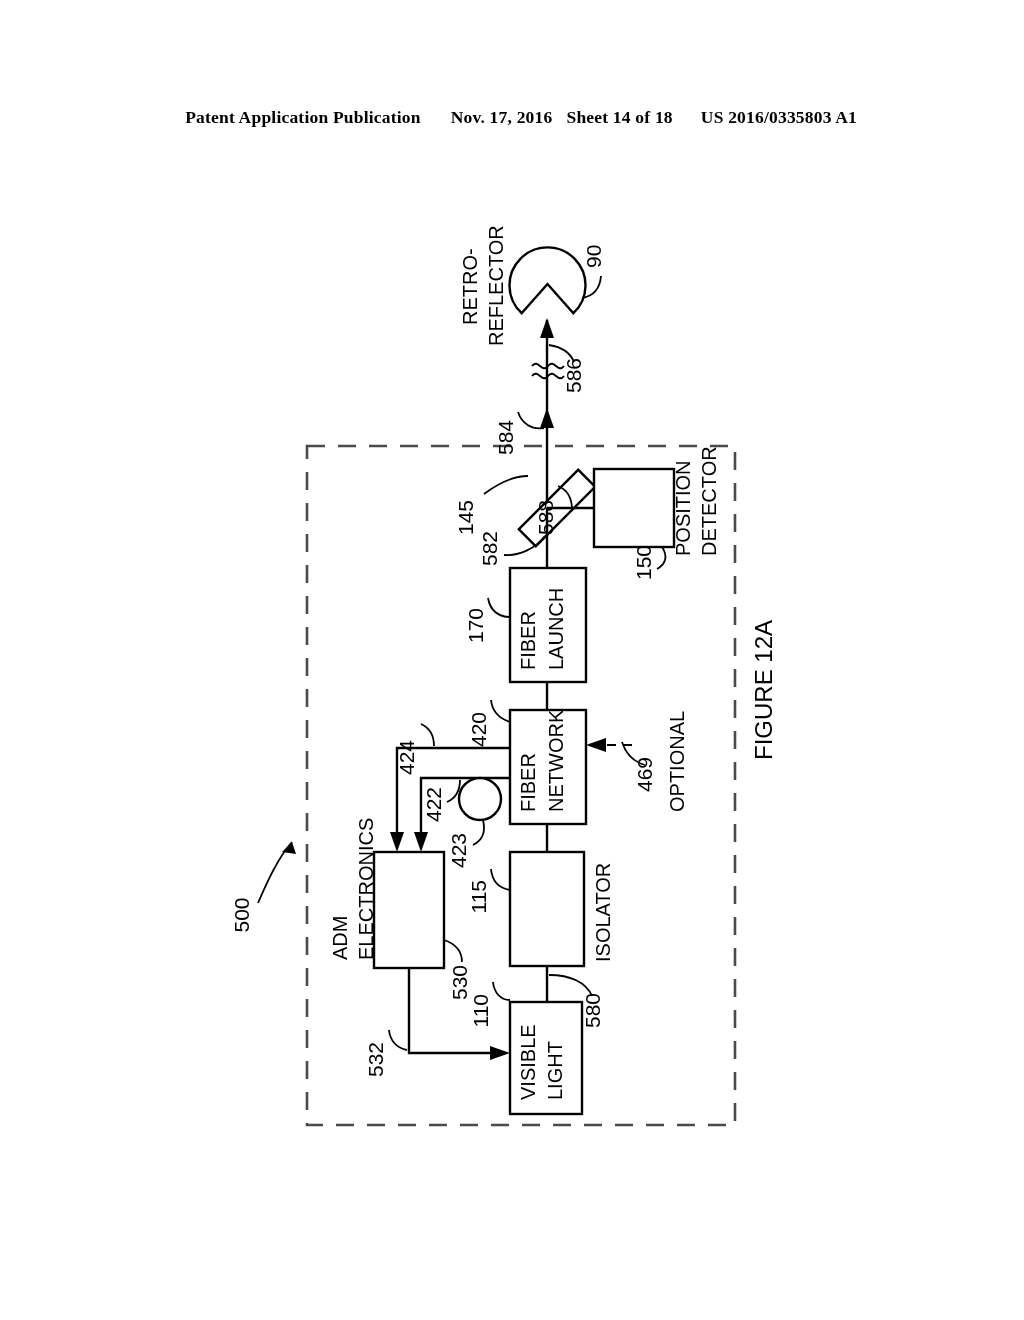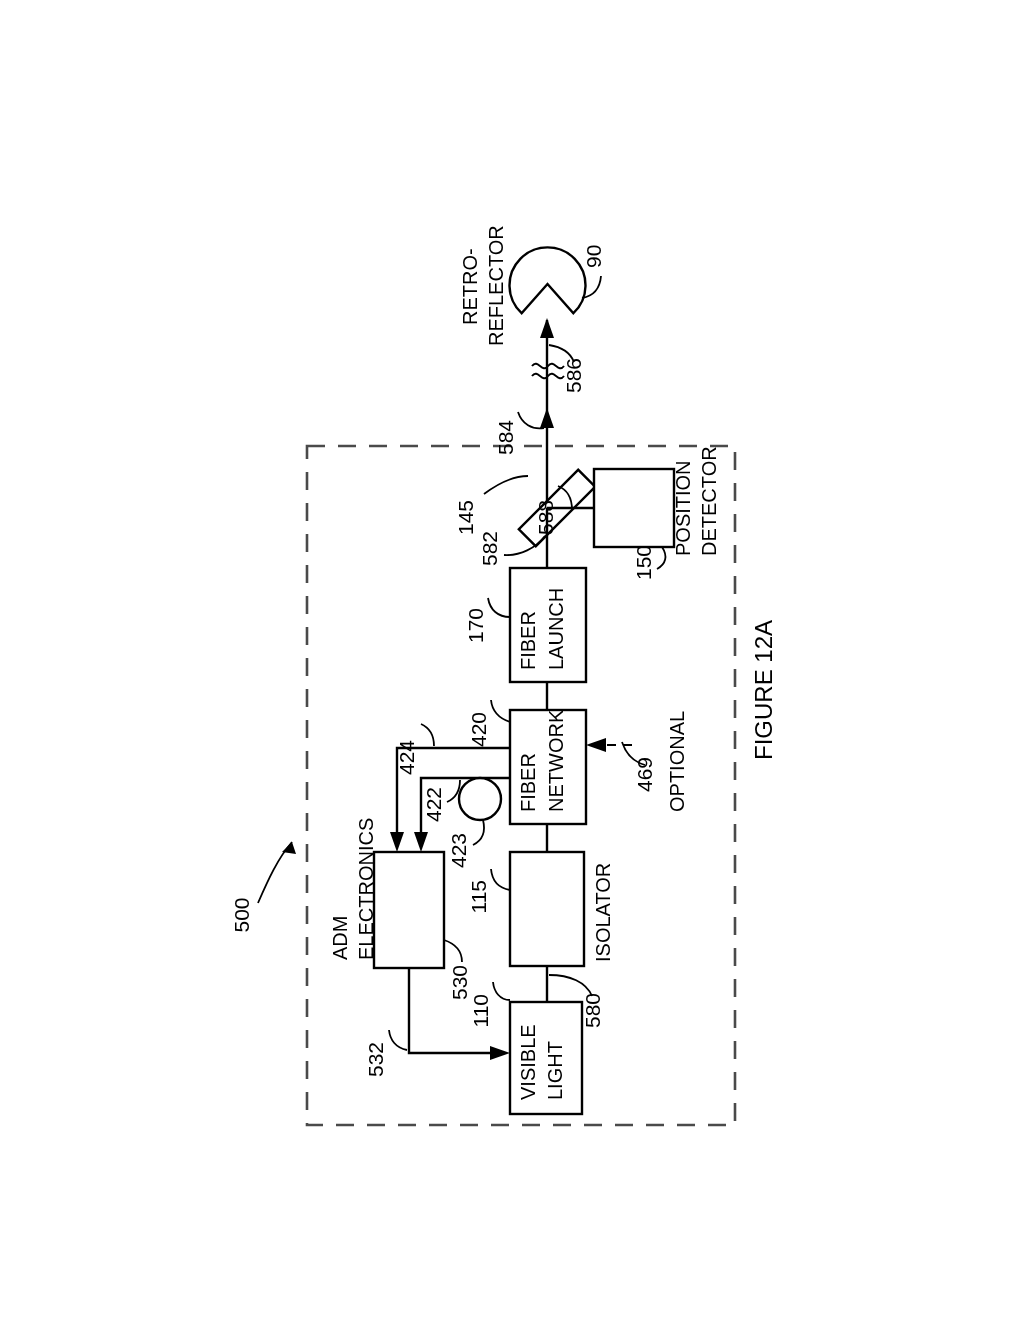--- a/index.html
+++ b/index.html
@@ -57,20 +57,23 @@
   .box { stroke: #000; stroke-width: 2.4; fill: #ffffff; }
   .lead { stroke: #000; stroke-width: 1.8; fill: none; }
   .dash { stroke: #4a4a4a; stroke-width: 2.6; fill: none; stroke-dasharray: 18 13; }
   .dashthin { stroke: #000; stroke-width: 2.2; fill: none; stroke-dasharray: 9 7; }
 </style>
 </head>
 <body>
 
 <div id="page">
 
+  <div class="hdr">
+    <span>Patent Application Publication</span><span class="gap1"></span><span>Nov. 17, 2016</span><span class="gap2"></span><span>Sheet 14 of 18</span><span class="gap3"></span><span>US 2016/0335803 A1</span>
+  </div>
 
   <svg id="fig" viewBox="0 0 1024 1320">
 
     <rect class="dash" x="307" y="446" width="428" height="679"></rect>
 
     <g>
       <path class="lead" d="M 258 903 C 268 880, 278 858, 292 842"></path>
       <polygon points="292,842 282,852 296,854" fill="#000"></polygon>
     </g>
     <text class="num" x="249" y="915" transform="rotate(-90 249 915)" text-anchor="middle">500</text>

